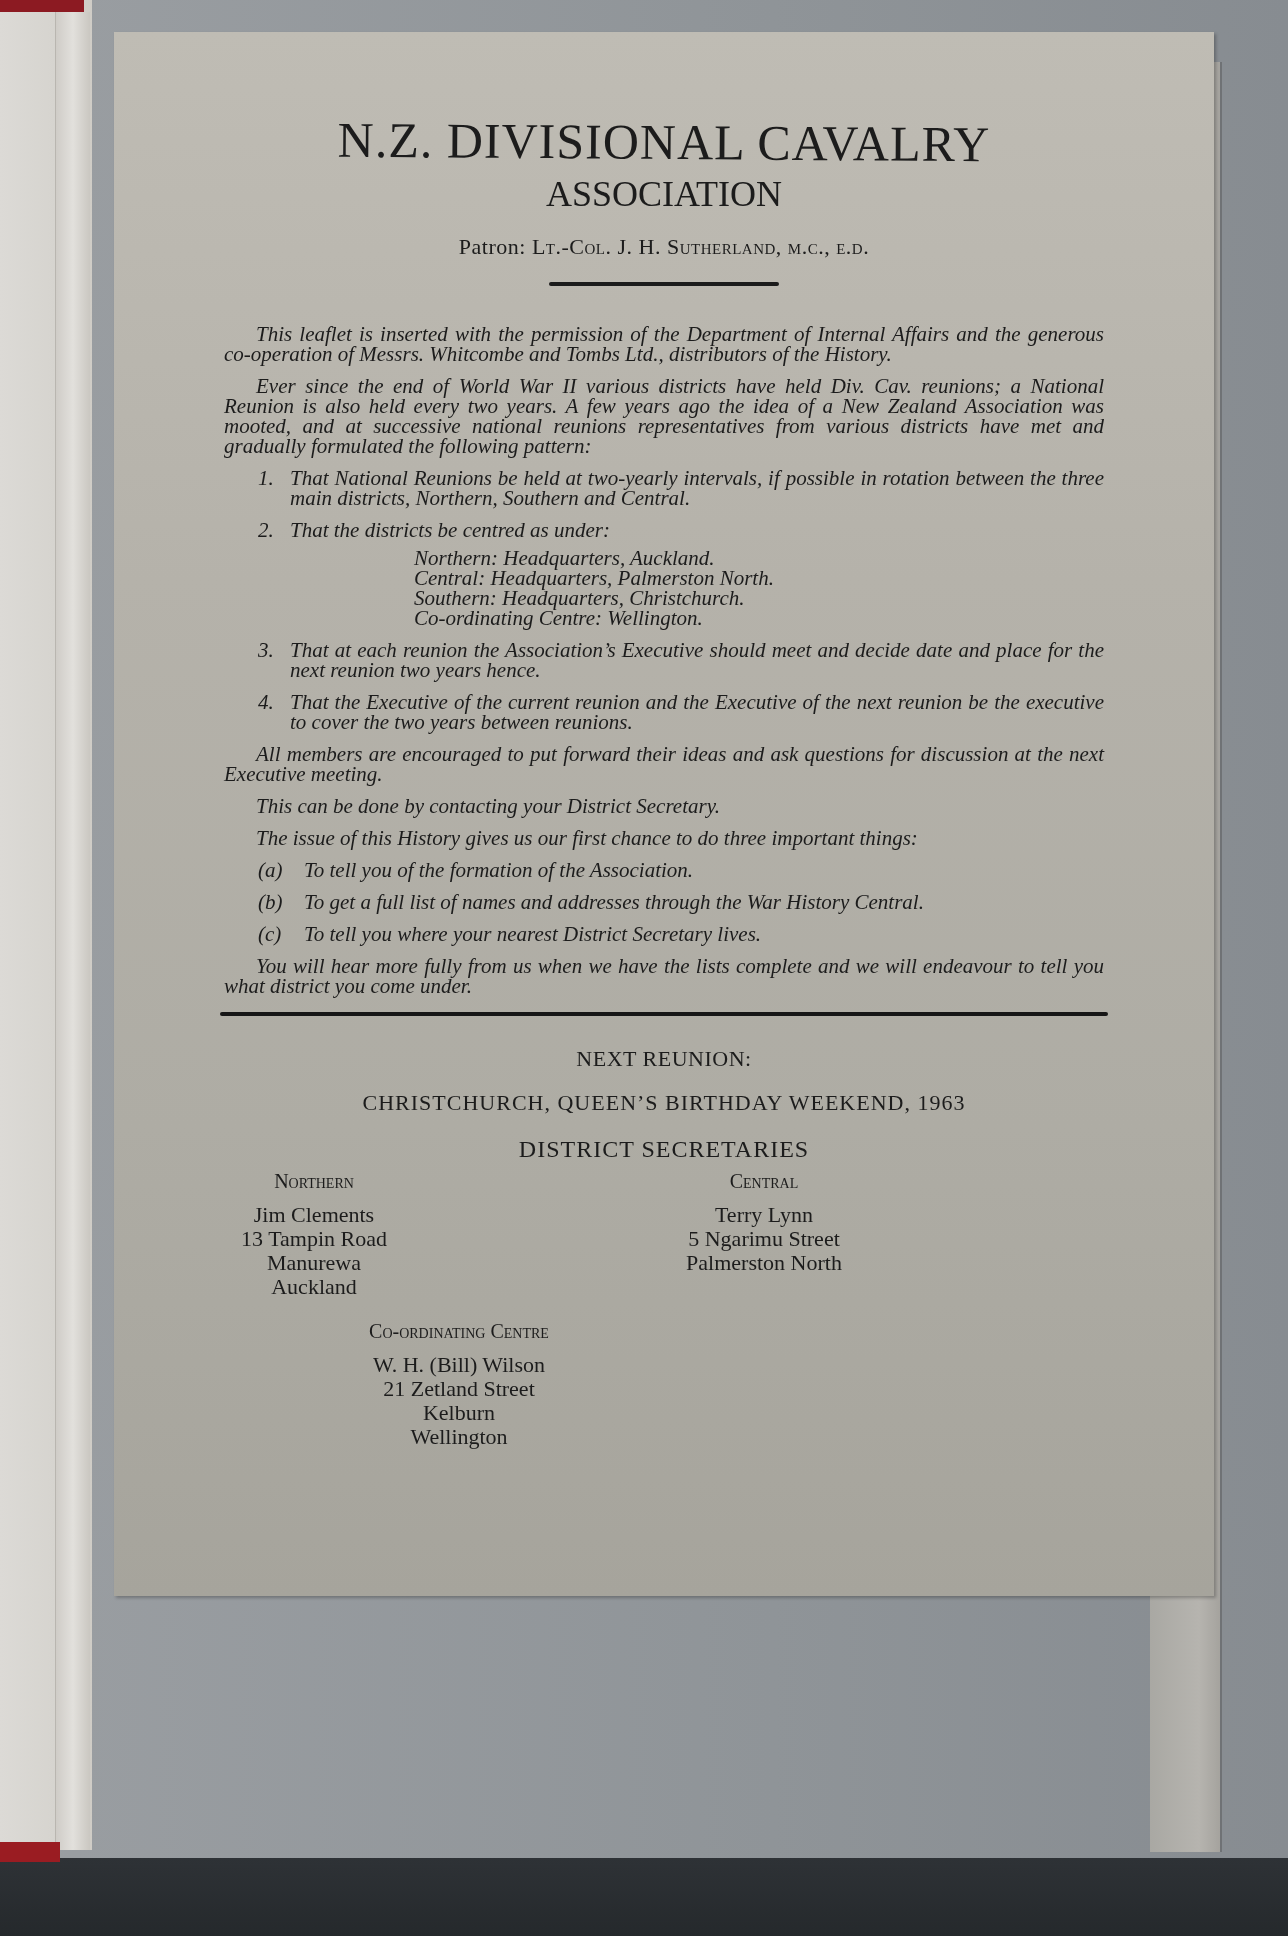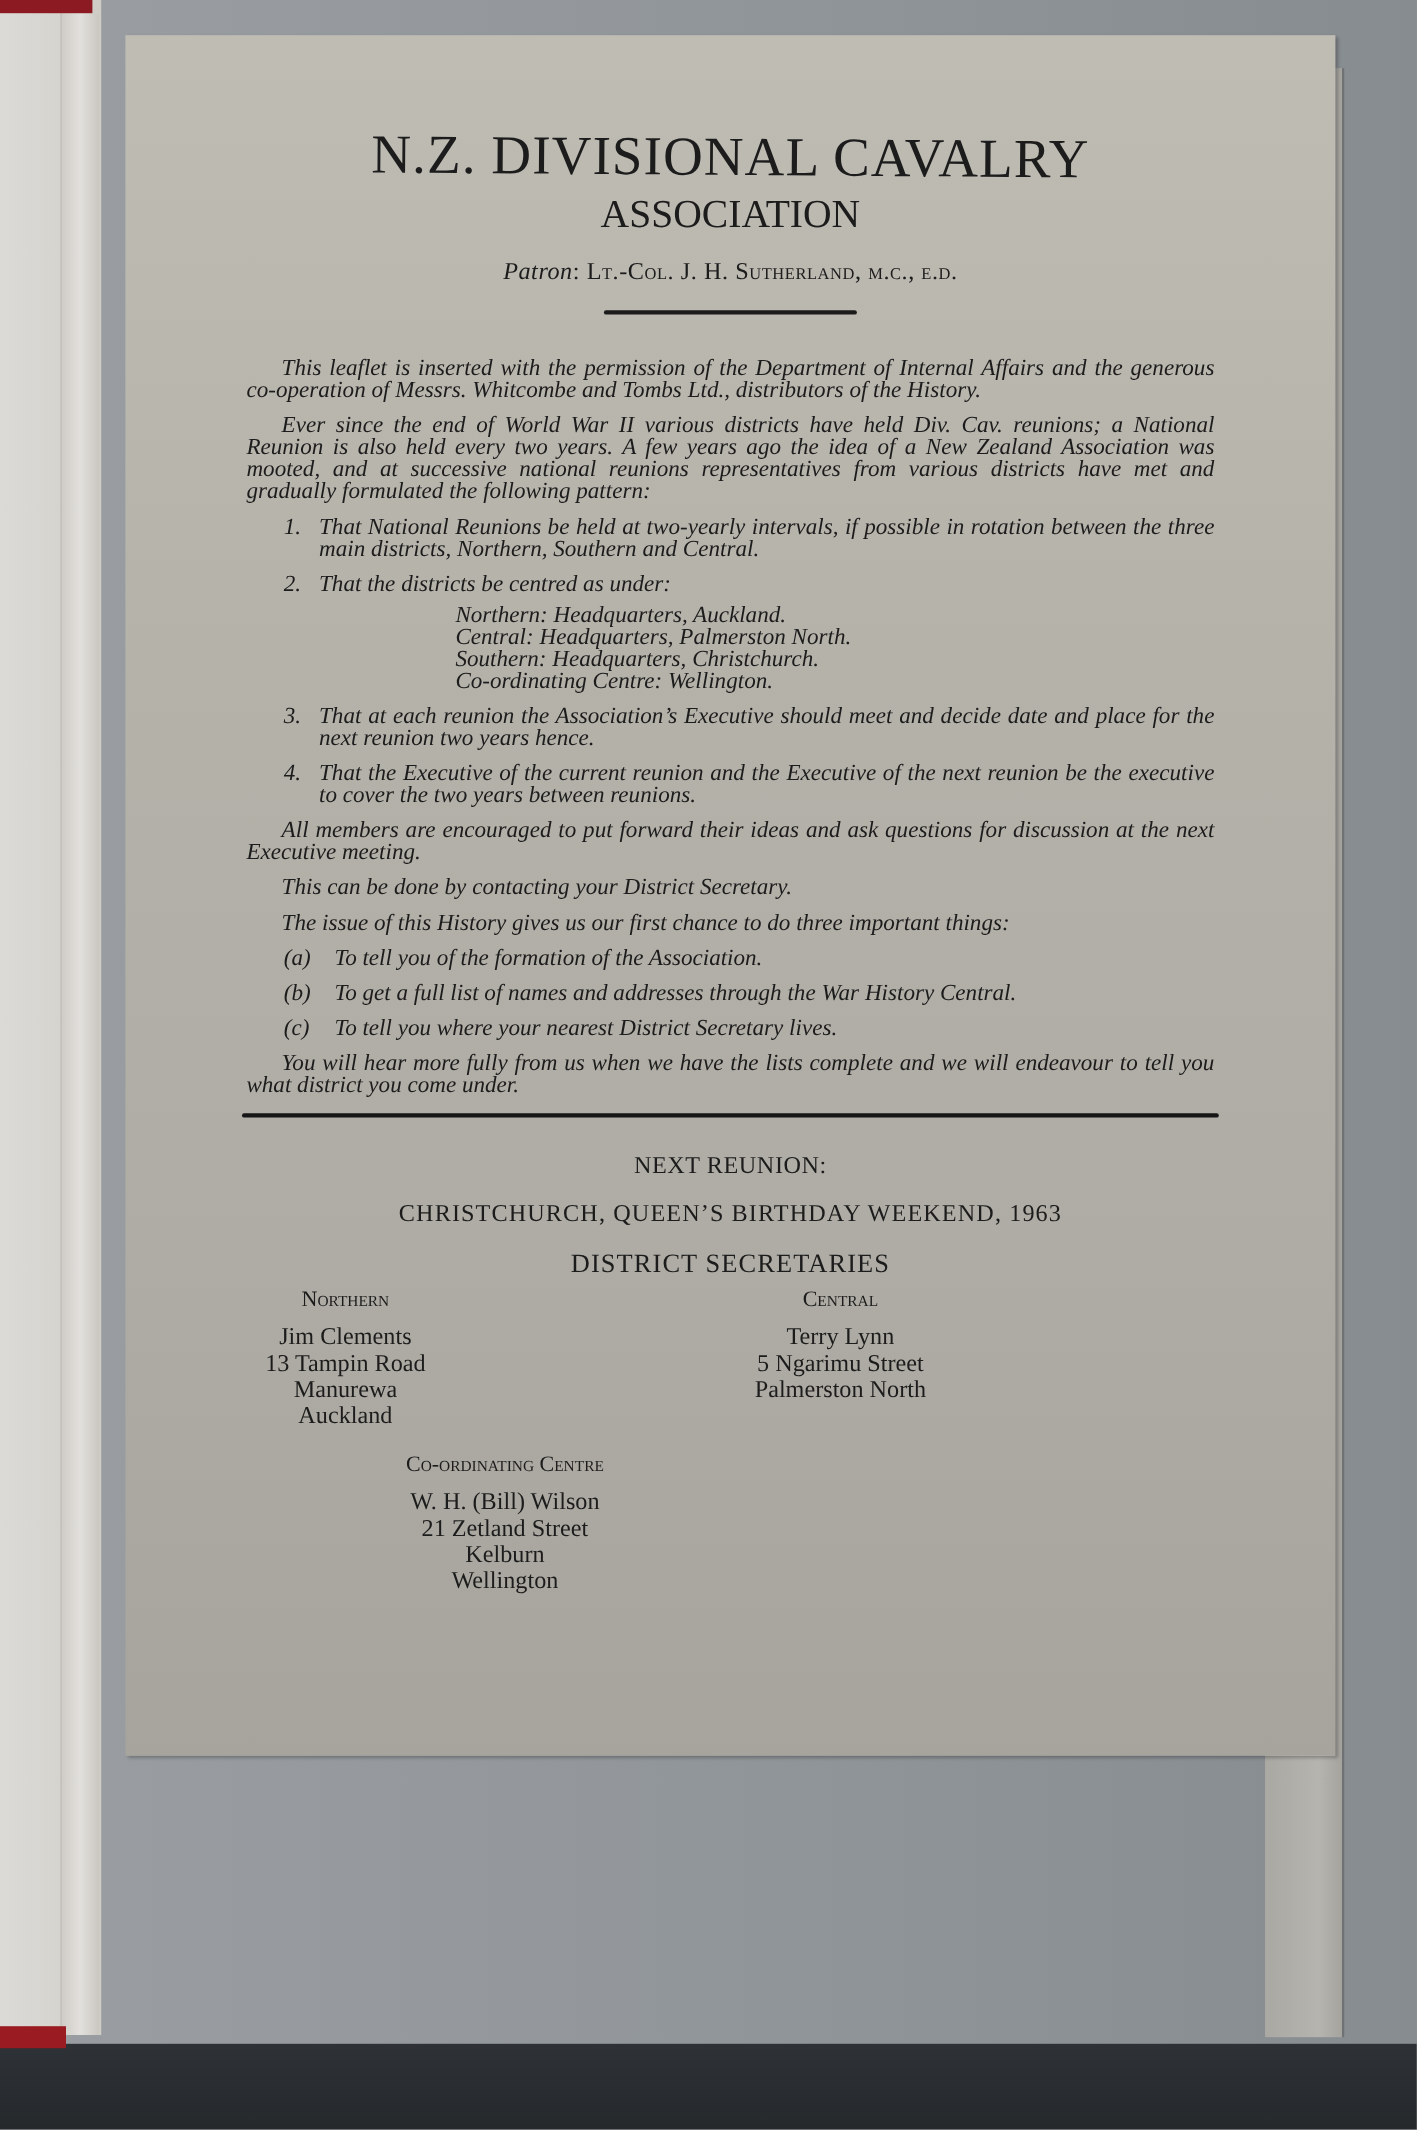--- a/index.html
+++ b/index.html
@@ -77,21 +77,21 @@
       font-size: 36px;
       line-height: 40px;
       margin-top: 4px;
     }
     .patron {
       text-align: center;
       font-size: 22px;
       margin-top: 20px;
       letter-spacing: 0.5px;
     }
-    .patron .label { font-style: italic; }
+    .patron .label { }
     .patron .sc { font-variant: small-caps; }
     .short-rule {
       width: 230px;
       height: 4px;
       background: #1b1b1b;
       margin: 22px auto 0 auto;
       border-radius: 2px;
     }
     .body {
       margin-top: 38px;

